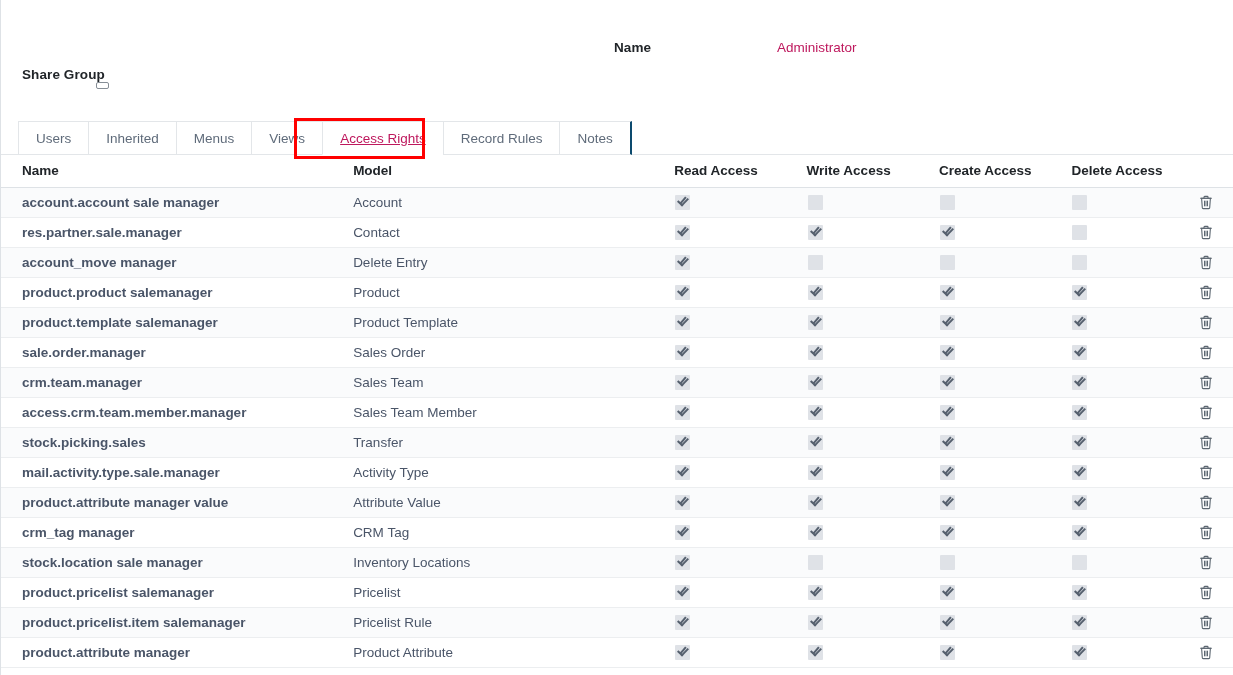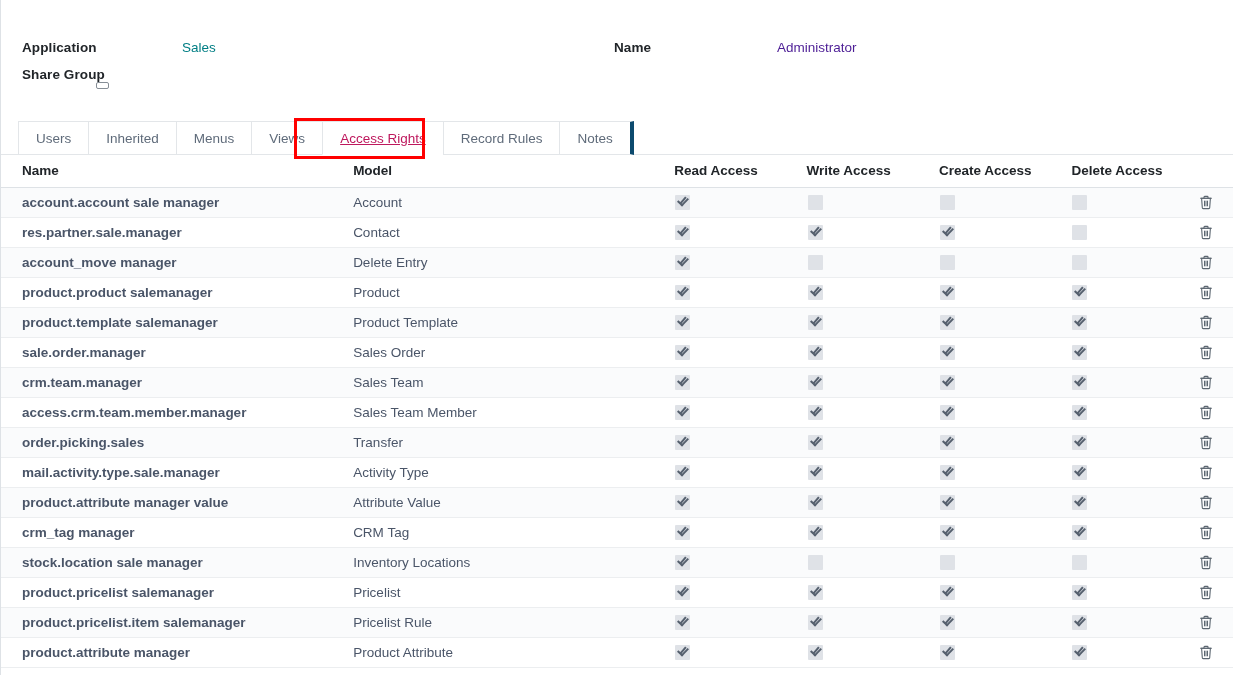--- a/index.html
+++ b/index.html
@@ -33,21 +33,21 @@
   }
   .form-label {
     font-size: 13.5px;
     font-weight: bold;
     color: #212529;
     letter-spacing: 0.1px;
     white-space: nowrap;
   }
   .form-value {
     font-size: 13.5px;
-    color: #4c1d95;
+    color: #be185d;
     white-space: nowrap;
   }
   .form-value.link {
     color: #017e84;
   }
   .r-app   { left: 21px; top: 36px; }
   .r-share { left: 21px; top: 67px; flex-direction: column; }
   .r-name  { left: 613px; top: 36px; }
 
   .lbl-w   { width: 160px; }
@@ -83,21 +83,21 @@
     font-size: 13.5px;
     color: #5f6b7a;
     background: #ffffff;
     border: 1px solid #e3e6e9;
     border-bottom: 1px solid #e3e6e9;
     border-right: none;
     height: 34px;
     white-space: nowrap;
     cursor: pointer;
   }
-  .tab:last-child { border-right: 4px solid #0c4a6e; }
+  .tab:last-child { border-right: 2px solid #0c4a6e; }
   .tab.active {
     color: #be185d;
     background: #ffffff;
     border-bottom-color: #ffffff;
     text-decoration: underline;
   }
   .annot-box {
     position: absolute;
     left: 293px; top: 118px;
     width: 131px; height: 41px;
@@ -204,24 +204,20 @@
 
   .model-cell { color: #4a5568; margin-top: 11px; }
 </style>
 </head>
 <body>
 
 <div id="app">
 
   <div class="form-area">
 
-    <div class="form-row r-app">
-      <span class="form-label lbl-w">Application</span>
-      <span class="form-value link">Sales</span>
-    </div>
 
     <div class="form-row r-share">
       <span class="form-label lbl-w">Share Group</span>
       <span class="cbox"></span>
     </div>
 
     <div class="form-row r-name">
       <span class="form-label lbl-w2">Name</span>
       <span class="form-value">Administrator</span>
     </div>
@@ -362,21 +358,21 @@
             <td class="c-acc"><span class="chk on"></span></td>
             <td class="c-acc"><span class="chk on"></span></td>
             <td class="c-del"><span class="trash"><svg width="14" height="15" viewBox="0 0 14 15">
                   <path d="M1.2 3.3h11.6" stroke="#5b6670" stroke-width="1.1" fill="none"></path>
                   <path d="M5 3.3V2.1c0-.4.3-.7.7-.7h2.6c.4 0 .7.3.7.7v1.2" stroke="#5b6670" stroke-width="1.1" fill="none"></path>
                   <path d="M2.6 3.3h8.8l-.7 9.5c0 .5-.4.8-.9.8H4.2c-.5 0-.9-.3-.9-.8z" stroke="#5b6670" stroke-width="1.1" fill="none"></path>
                   <path d="M5.5 5.7v5.6M7 5.7v5.6M8.5 5.7v5.6" stroke="#5b6670" stroke-width="1"></path>
                 </svg></span></td>
           </tr>
           <tr>
-            <td class="c-name">order.picking.sales</td>
+            <td class="c-name">stock.picking.sales</td>
             <td class="c-model model-cell">Transfer</td>
             <td class="c-acc"><span class="chk on"></span></td>
             <td class="c-acc"><span class="chk on"></span></td>
             <td class="c-acc"><span class="chk on"></span></td>
             <td class="c-acc"><span class="chk on"></span></td>
             <td class="c-del"><span class="trash"><svg width="14" height="15" viewBox="0 0 14 15">
                   <path d="M1.2 3.3h11.6" stroke="#5b6670" stroke-width="1.1" fill="none"></path>
                   <path d="M5 3.3V2.1c0-.4.3-.7.7-.7h2.6c.4 0 .7.3.7.7v1.2" stroke="#5b6670" stroke-width="1.1" fill="none"></path>
                   <path d="M2.6 3.3h8.8l-.7 9.5c0 .5-.4.8-.9.8H4.2c-.5 0-.9-.3-.9-.8z" stroke="#5b6670" stroke-width="1.1" fill="none"></path>
                   <path d="M5.5 5.7v5.6M7 5.7v5.6M8.5 5.7v5.6" stroke="#5b6670" stroke-width="1"></path>

